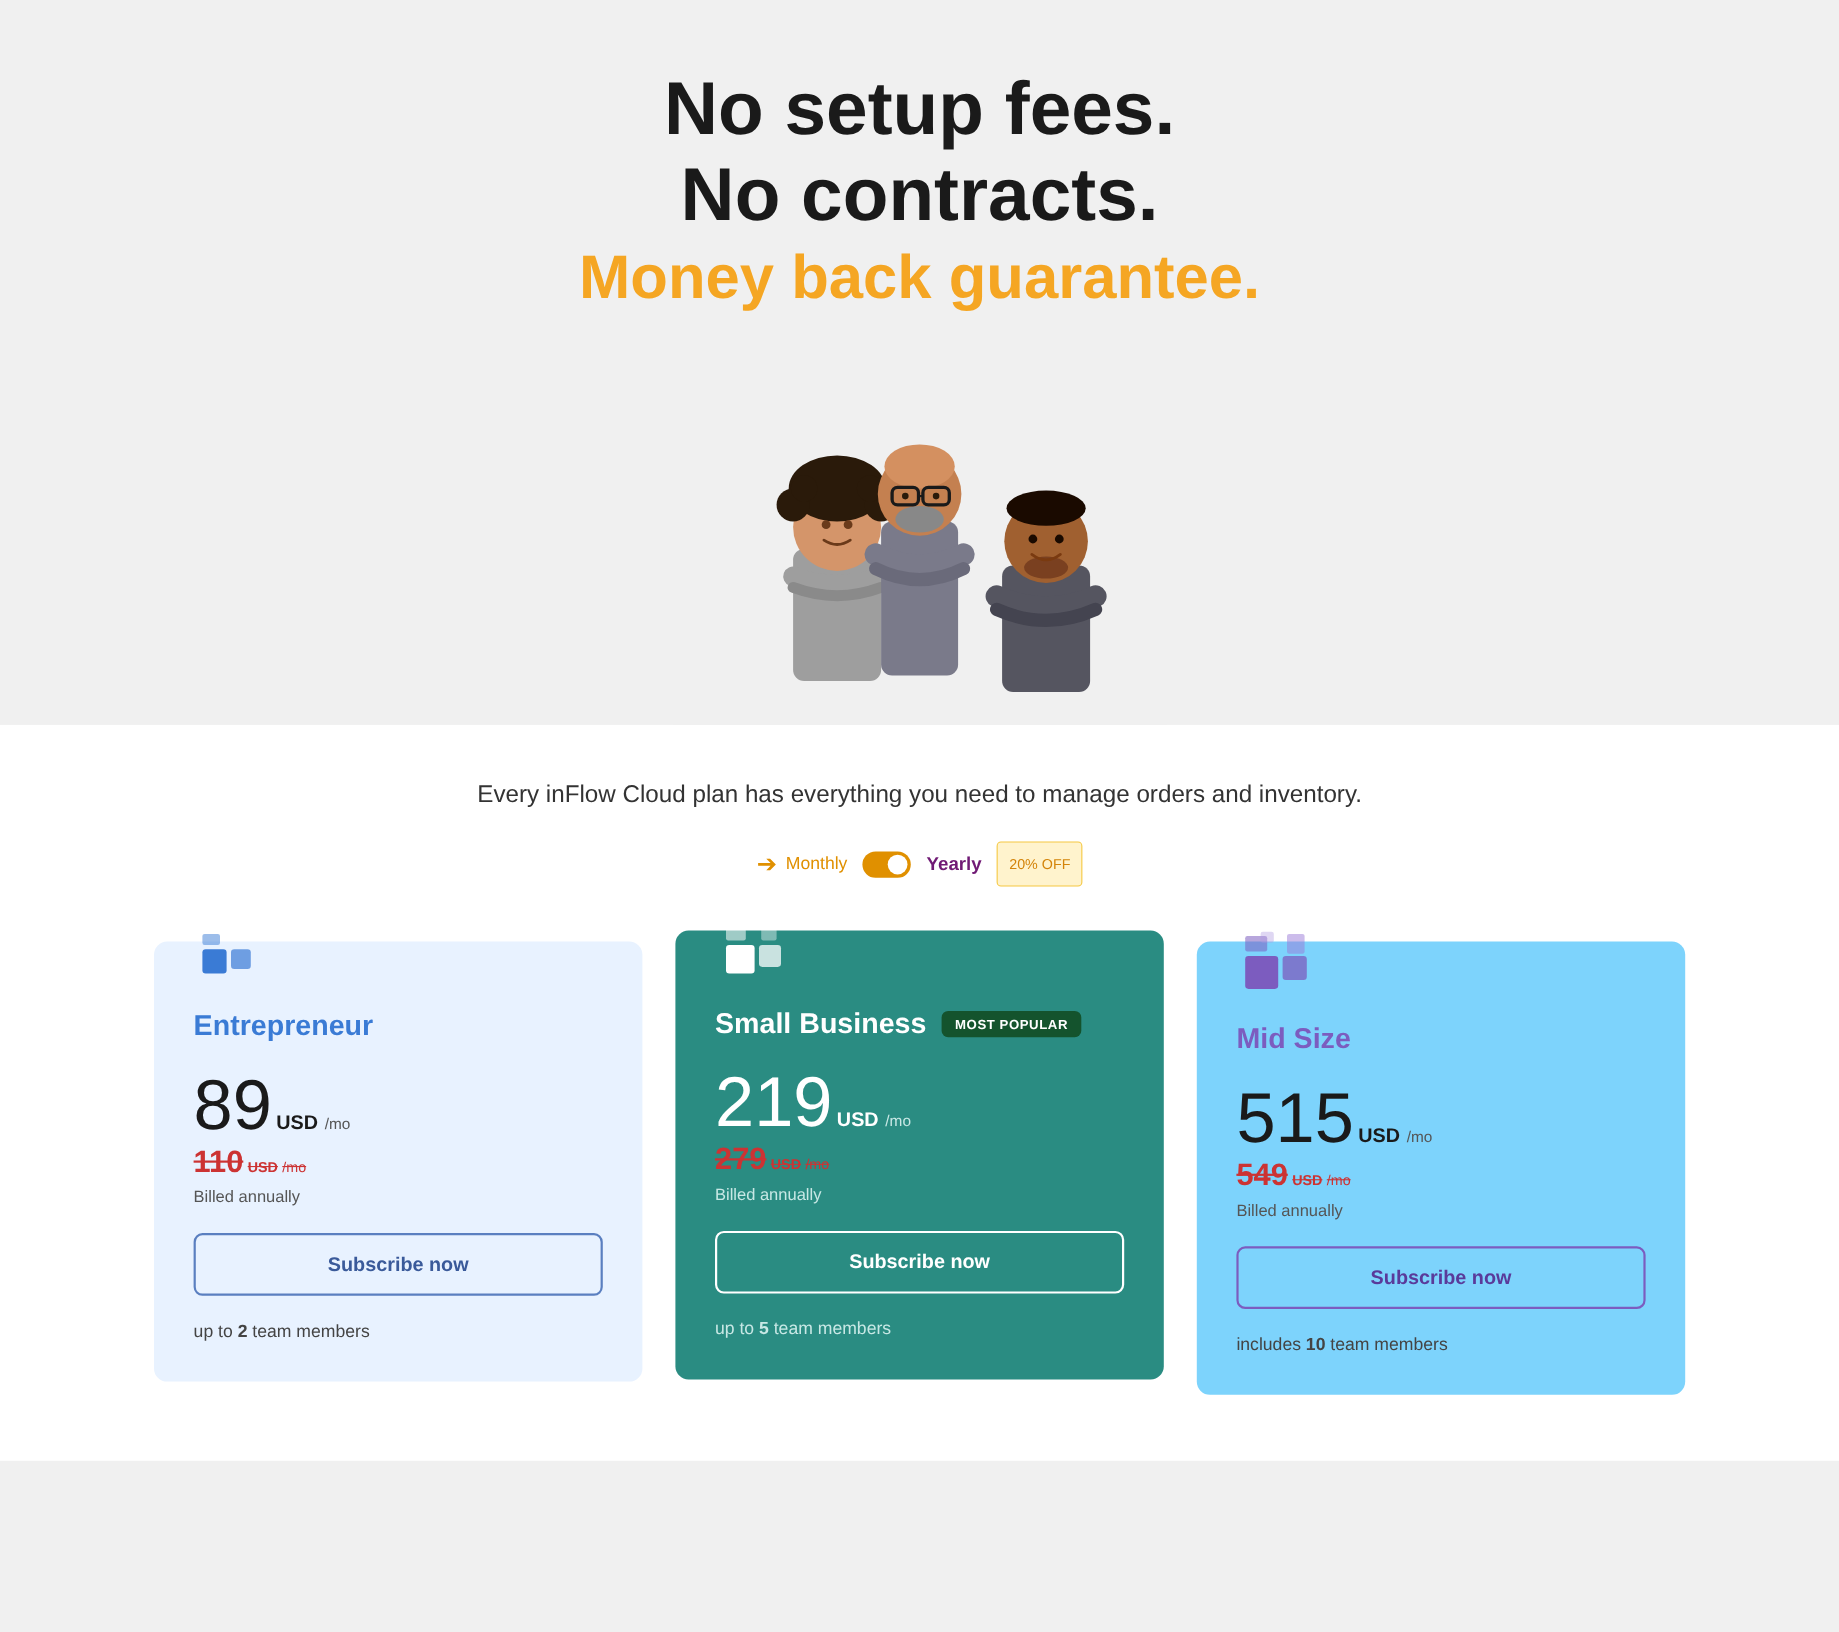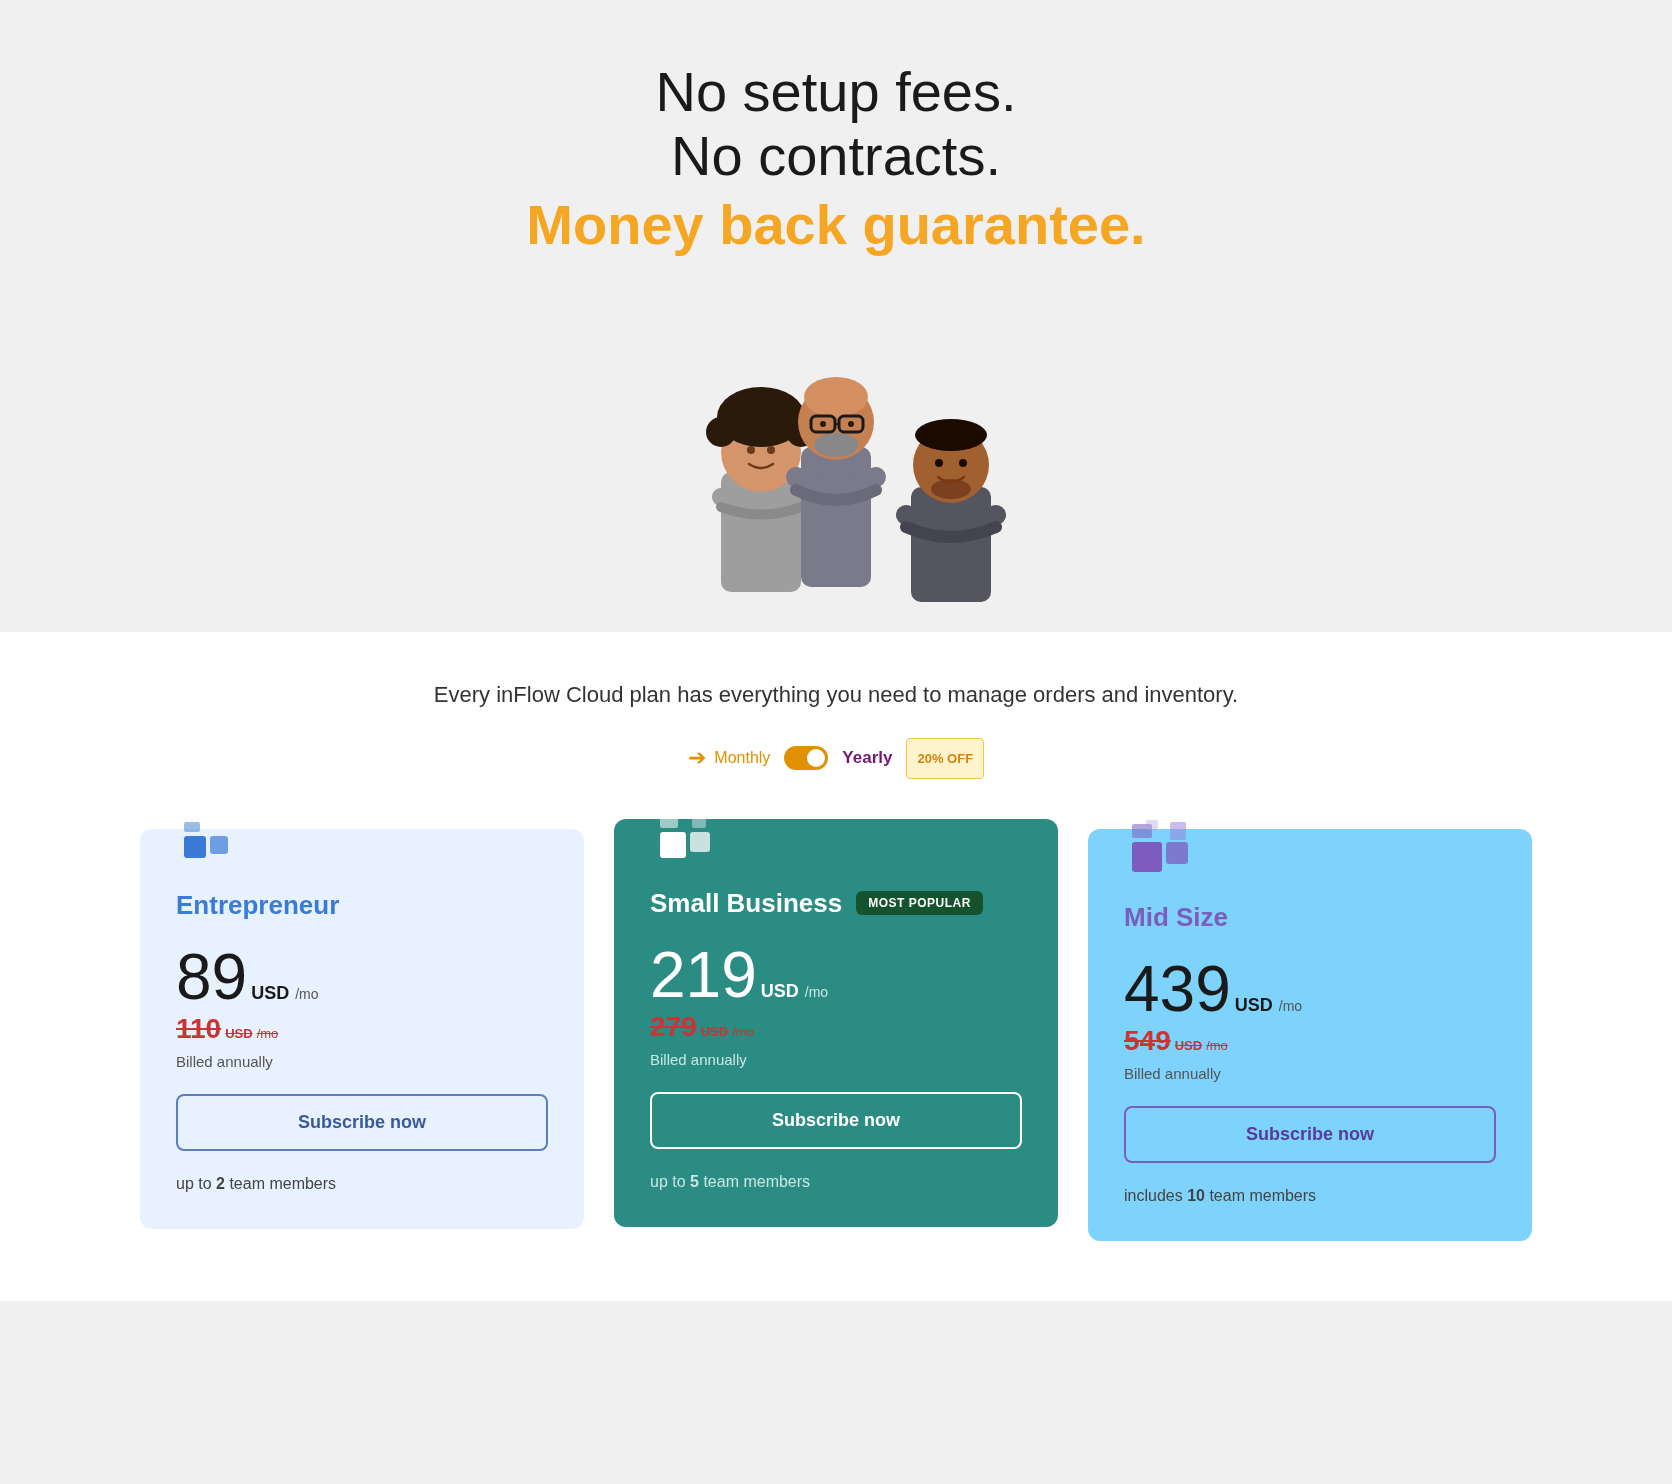--- a/index.html
+++ b/index.html
@@ -10,22 +10,22 @@
       min-height: 1484px;
     }
 
     .top-section {
       background: #f0f0f0;
       text-align: center;
       padding: 60px 20px 0;
     }
 
     .headline {
-      font-size: 56px;
-      font-weight: 400;
+      font-size: 68px;
+      font-weight: 700;
       color: #1a1a1a;
       line-height: 1.15;
     }
 
     .headline-orange {
       font-size: 56px;
       font-weight: 900;
       color: #f5a623;
       line-height: 1.3;
     }
@@ -101,21 +101,21 @@
     .yearly-label {
       font-size: 17px;
       color: #701a75;
       font-weight: 600;
     }
 
     .off-badge {
       background: #fff3cd;
       color: #d4840a;
       font-size: 13px;
-      font-weight: 700;
+      font-weight: 400;
       padding: 12px 10px;
       border-radius: 4px;
       border: 1px solid #f5c842;
     }
 
     .plans-grid {
       display: flex;
       gap: 30px;
       justify-content: center;
       align-items: flex-start;
@@ -455,21 +455,21 @@
           <rect x="46" y="8" width="16" height="18" rx="2" fill="#9a7ad8" opacity="0.5"></rect>
           <rect x="22" y="6" width="12" height="10" rx="2" fill="#b09ae0" opacity="0.4"></rect>
         </svg>
       </div>
 
       <div class="plan-name-row">
         <span class="plan-name">Mid Size</span>
       </div>
 
       <div class="price-row">
-        <span class="price-main">439</span>
+        <span class="price-main">515</span>
         <span class="price-sup">USD</span>
         <span class="price-sub">/mo</span>
       </div>
       <div class="price-original-row">
         <span class="price-original">549</span>
         <span class="price-original-sup">USD</span>
         <span class="price-original-sub">/mo</span>
       </div>
       <div class="billed-annually">Billed annually</div>
       <button class="subscribe-btn">Subscribe now</button>

